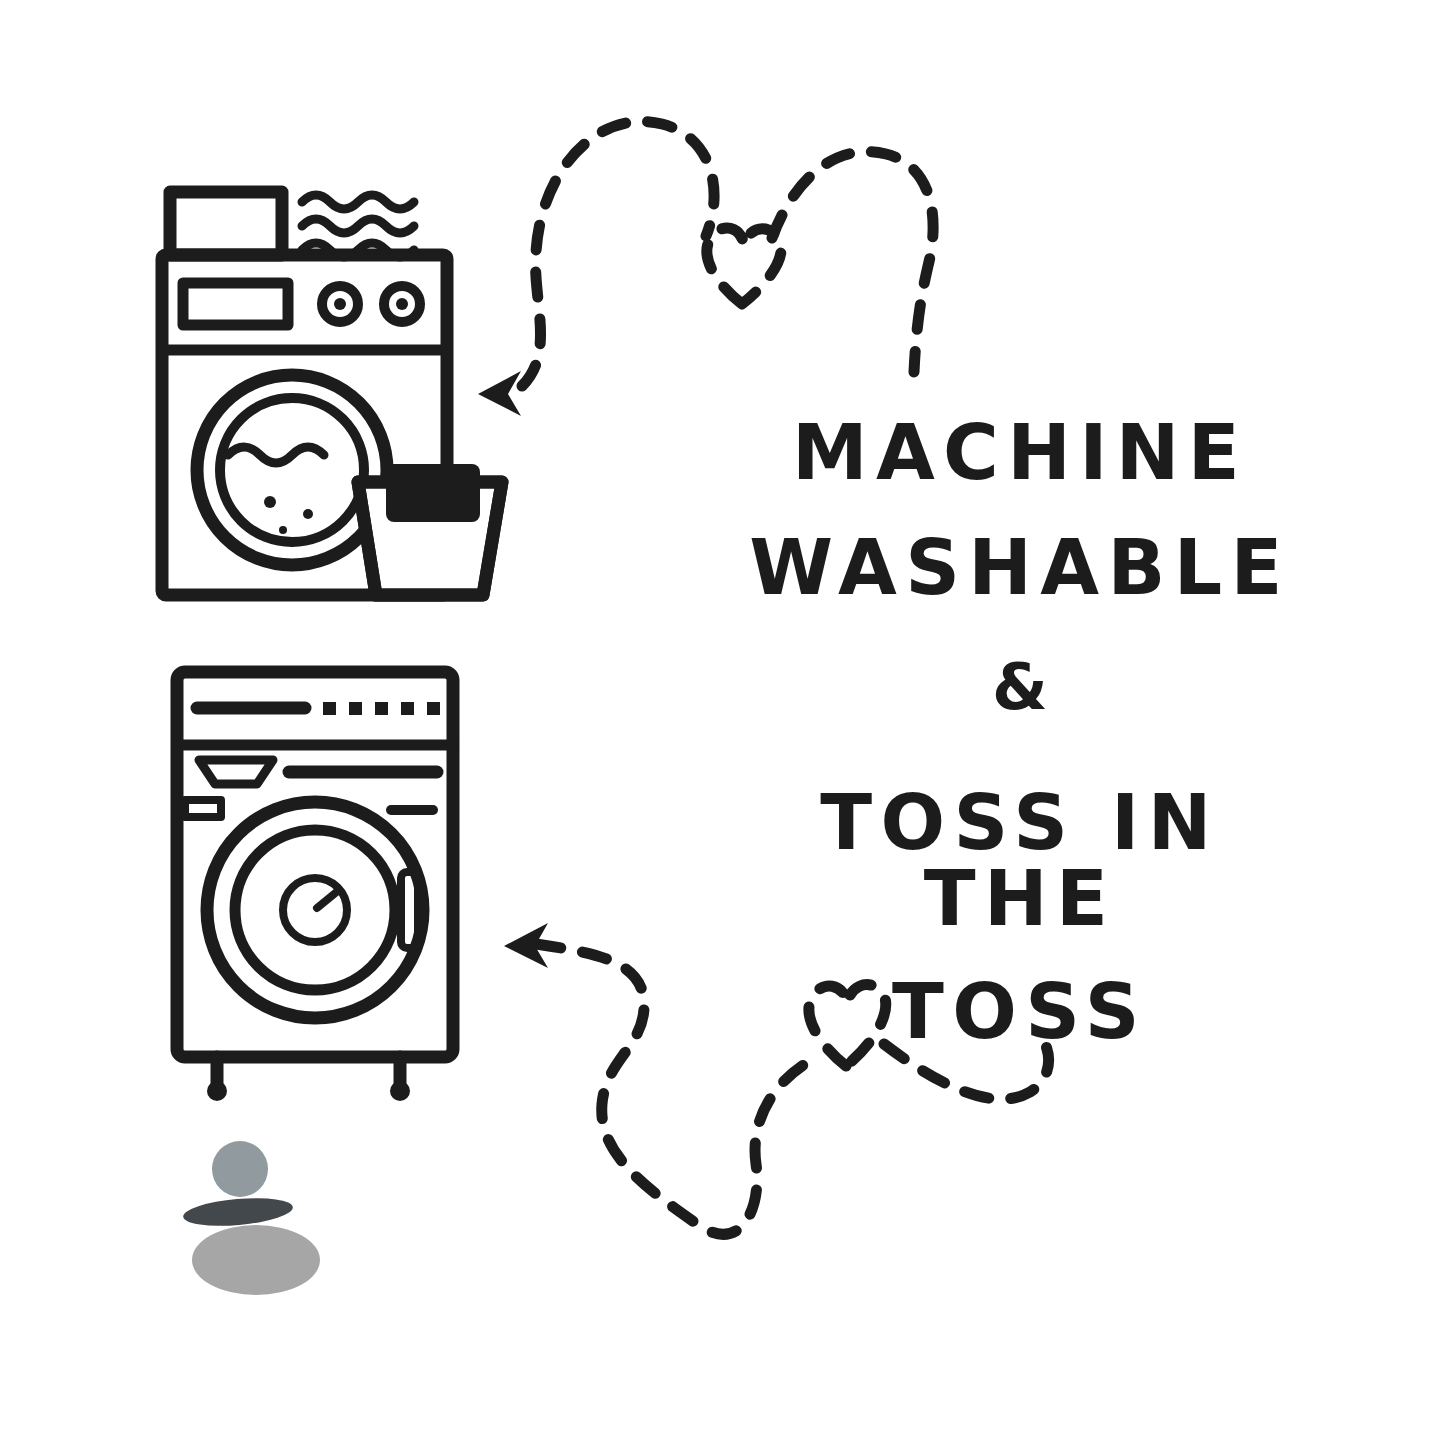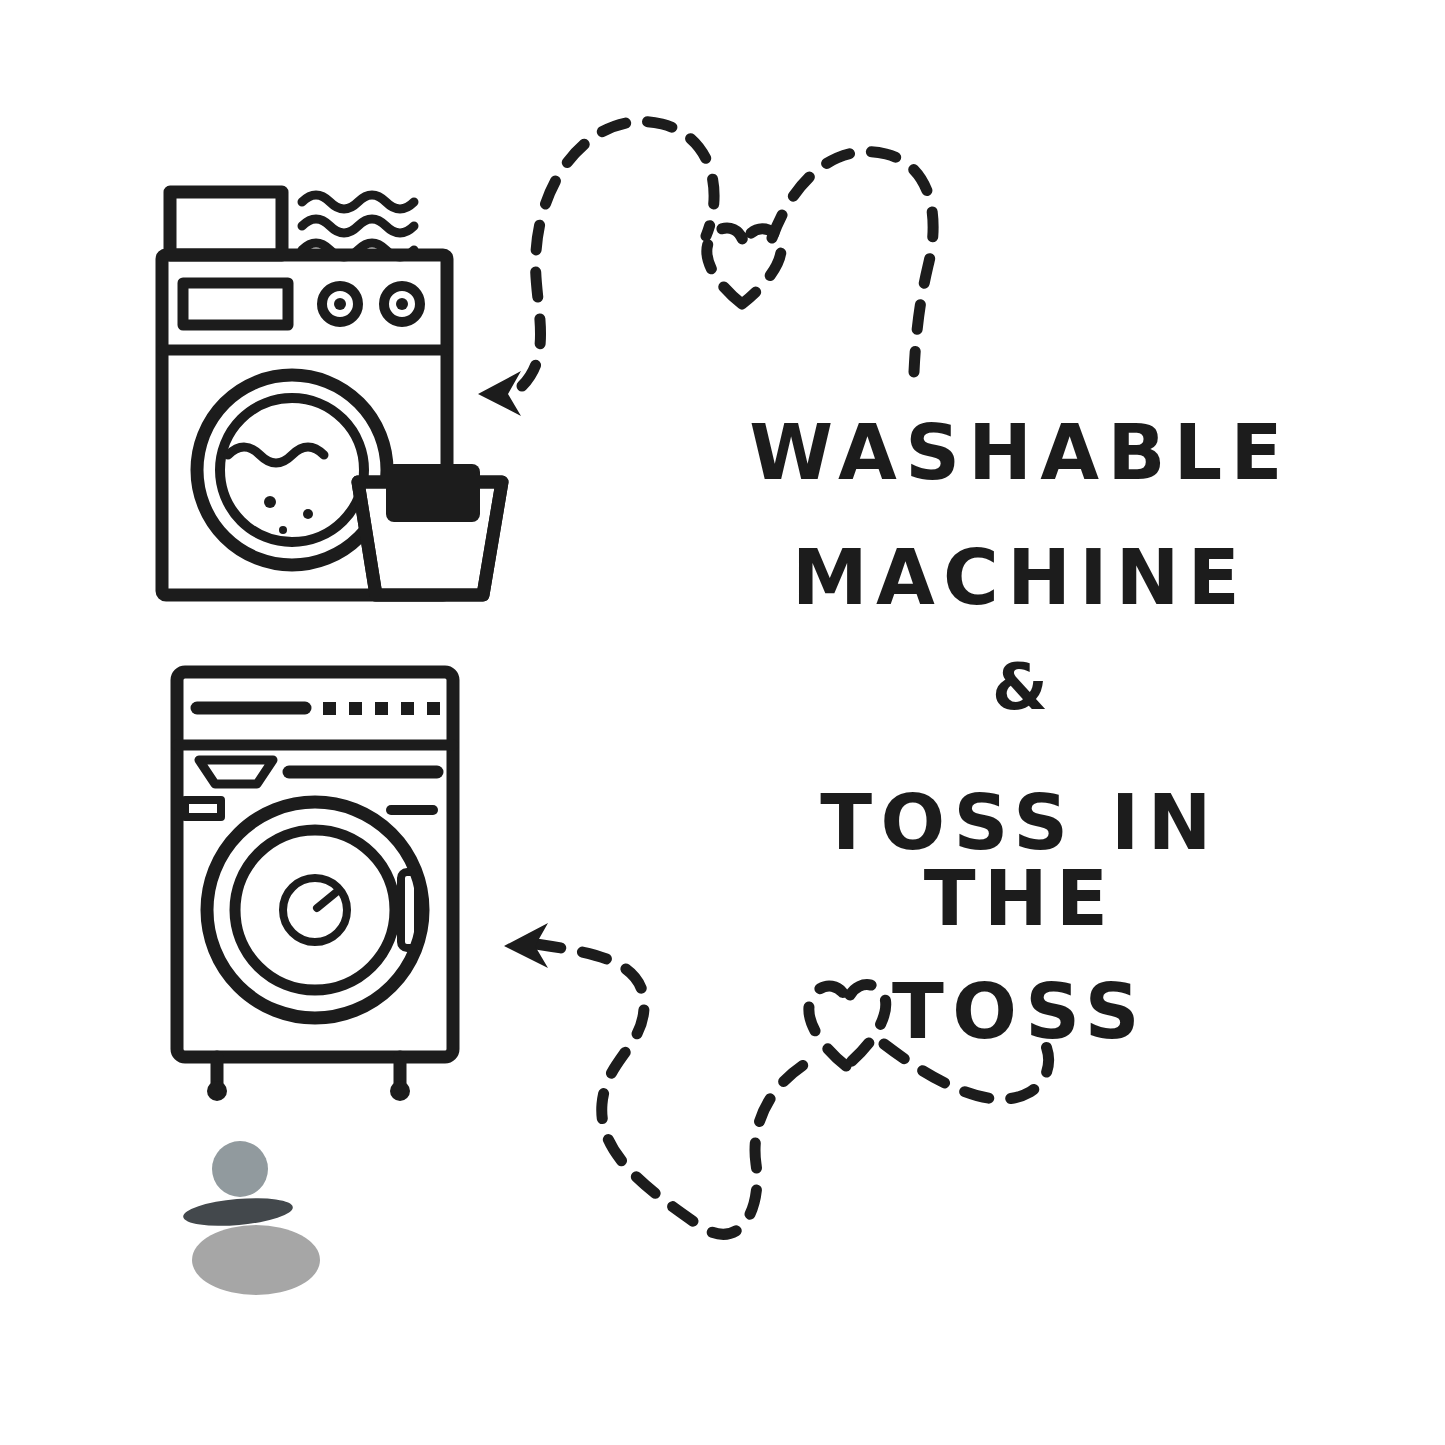--- a/index.html
+++ b/index.html
@@ -120,20 +120,20 @@
       <path d="M846 1066 C816 1042 800 1012 814 994 C825 980 845 985 847 1004 C850 985 870 978 882 992 C894 1008 876 1042 846 1066 Z"></path>
       <path d="M884 1044 C934 1082 992 1114 1030 1092 C1048 1081 1052 1062 1046 1046"></path>
     </g>
     <g stroke="none" fill="#1c1c1c">
       <polygon points="478,394 521,371 508,394 521,416"></polygon>
       <polygon points="504,946 548,923 535,946 548,968"></polygon>
     </g>
   </svg>
 
   <div class="caption">
+    <div class="line line-1">MACHINE</div>
     <div class="line line-2">WASHABLE</div>
-    <div class="line line-1">MACHINE</div>
     <div class="amp">&amp;</div>
     <div class="line line-3">TOSS IN THE</div>
     <div class="line line-4">TOSS</div>
   </div>
 
 </div>
 
 </body></html>

